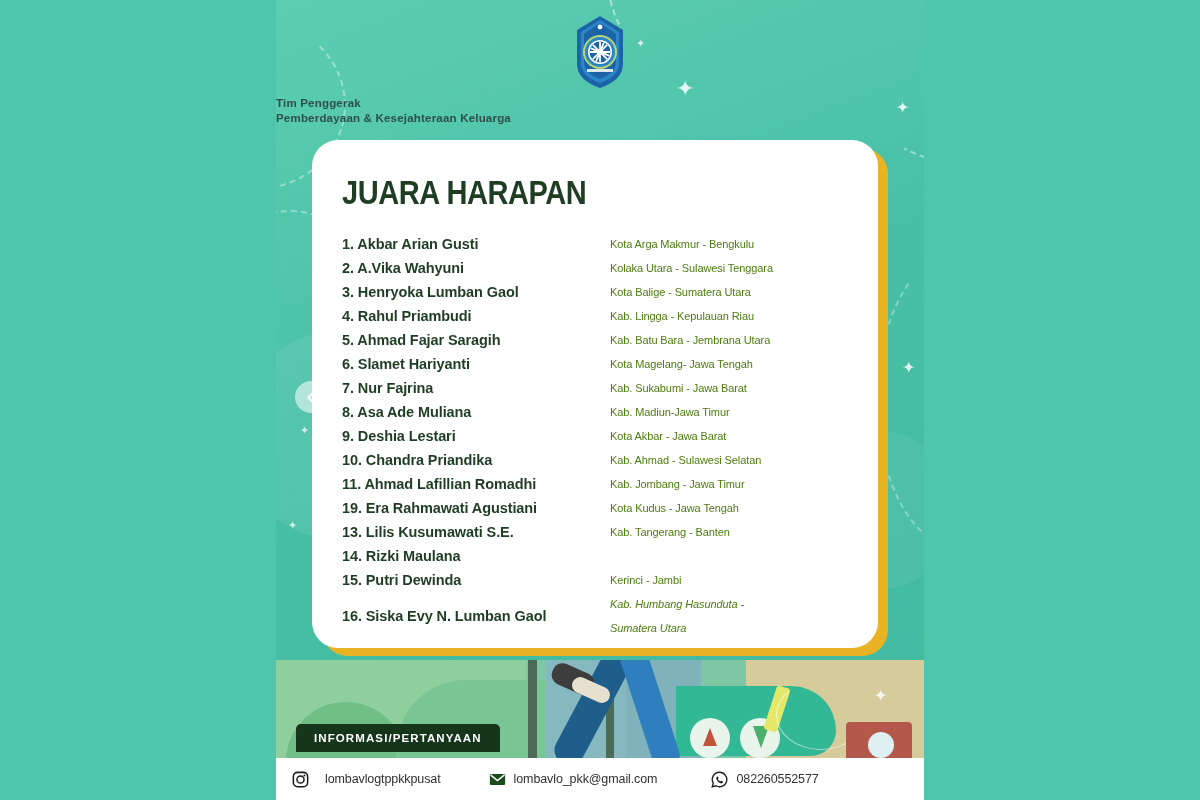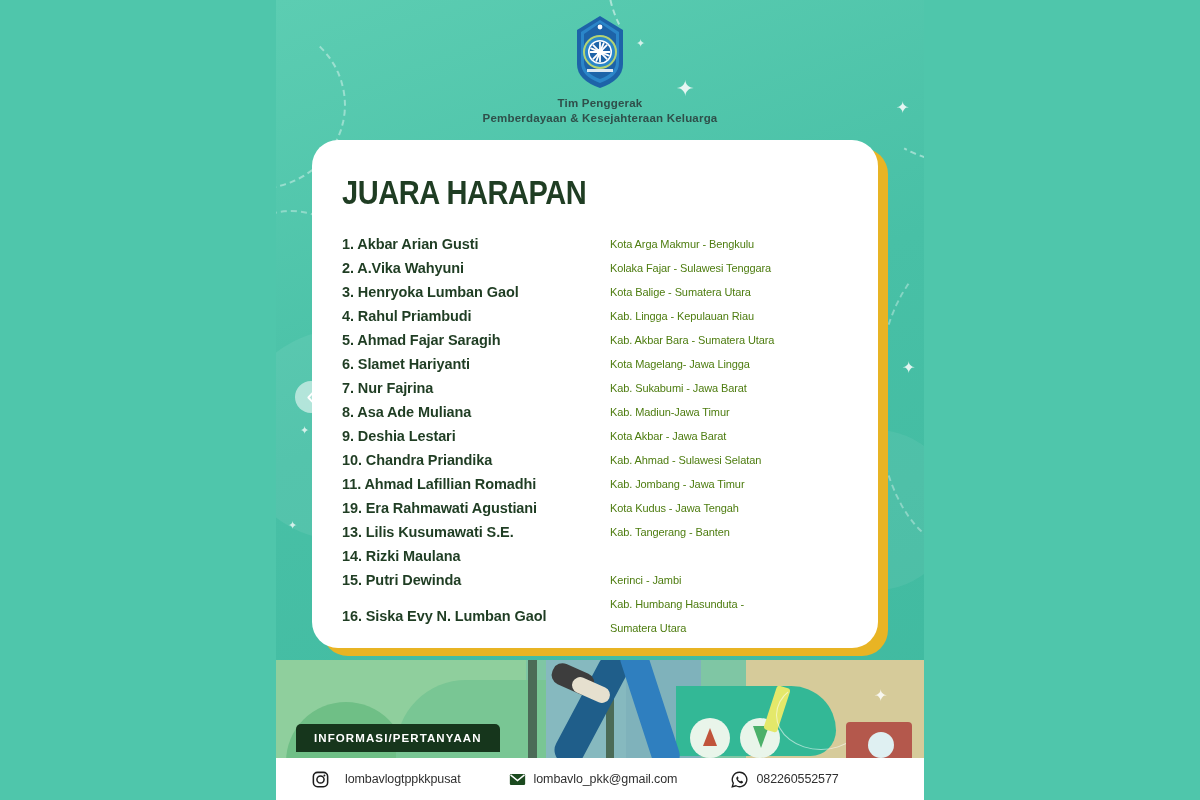--- a/index.html
+++ b/index.html
@@ -60,21 +60,21 @@
     user-select: none;
   }
   .sparkle.big { font-size: 22px; }
   .sparkle.sm  { font-size: 11px; opacity: .75; }
 
   
   .brand {
     position: absolute;
     left: 0; top: 14px;
     width: 648px;
-    text-align: center;
+    text-align: left;
   }
   .logo-wrap {
     width: 58px; height: 76px;
     margin: 0 auto 6px auto;
     display: block;
   }
   .brand-line {
     color: #2f4f4a;
     font-size: 11.5px;
     font-weight: 700;
@@ -133,21 +133,21 @@
     line-height: 24px;
   }
   .place {
     flex: 1 1 auto;
     font-size: 11px;
     font-weight: 400;
     color: #4d7c0f;
     letter-spacing: -0.1px;
     line-height: 24px;
   }
-  .place .wrap2 { display: block; }
+  .place .wrap2 { display: block; font-style: italic; }
 
   
   .illus {
     position: absolute;
     left: 0; top: 660px;
     width: 648px; height: 105px;
     overflow: hidden;
     background: #9fd6a8;
   }
   .il { position: absolute; }
@@ -198,21 +198,21 @@
     align-items: center;
   }
   .contact-item {
     display: flex;
     align-items: center;
     gap: 8px;
     font-size: 12.5px;
     color: #303030;
     letter-spacing: -0.1px;
   }
-  .ci-1 { margin-left: 36px; gap: 16px; }
+  .ci-1 { margin-left: 16px; gap: 16px; }
   .ci-2 { margin-left: 48px; }
   .ci-3 { margin-left: 54px; text-align: center; }
   .ci-icon { width: 17px; height: 17px; display: inline-block; flex: 0 0 17px; }
 
   
   .navbtn {
     position: absolute;
     left: 295px;
     top: 381px;
     width: 32px; height: 32px;
@@ -286,41 +286,41 @@
       <div class="card-title">JUARA HARAPAN</div>
       <div class="rows">
 
         <div class="row">
           <div class="name"><span>1.</span> <span>Akbar Arian Gusti</span></div>
           <div class="place">Kota Arga Makmur -  Bengkulu</div>
         </div>
 
         <div class="row">
           <div class="name"><span>2.</span> <span>A.Vika Wahyuni</span></div>
-          <div class="place">Kolaka Fajar - Sulawesi Tenggara</div>
+          <div class="place">Kolaka Utara - Sulawesi Tenggara</div>
         </div>
 
         <div class="row">
           <div class="name"><span>3.</span> <span>Henryoka Lumban Gaol</span></div>
           <div class="place">Kota Balige - Sumatera Utara</div>
         </div>
 
         <div class="row">
           <div class="name"><span>4.</span> <span>Rahul Priambudi</span></div>
           <div class="place">Kab. Lingga - Kepulauan Riau</div>
         </div>
 
         <div class="row">
           <div class="name"><span>5.</span> <span>Ahmad Fajar Saragih</span></div>
-          <div class="place">Kab. Akbar Bara - Sumatera Utara</div>
+          <div class="place">Kab. Batu Bara - Jembrana Utara</div>
         </div>
 
         <div class="row">
           <div class="name"><span>6.</span> <span>Slamet Hariyanti</span></div>
-          <div class="place">Kota Magelang- Jawa Lingga</div>
+          <div class="place">Kota Magelang- Jawa Tengah</div>
         </div>
 
         <div class="row">
           <div class="name"><span>7.</span> <span>Nur Fajrina</span></div>
           <div class="place">Kab. Sukabumi - Jawa Barat</div>
         </div>
 
         <div class="row">
           <div class="name"><span>8.</span> <span>Asa Ade Muliana</span></div>
           <div class="place">Kab. Madiun-Jawa Timur</div>

